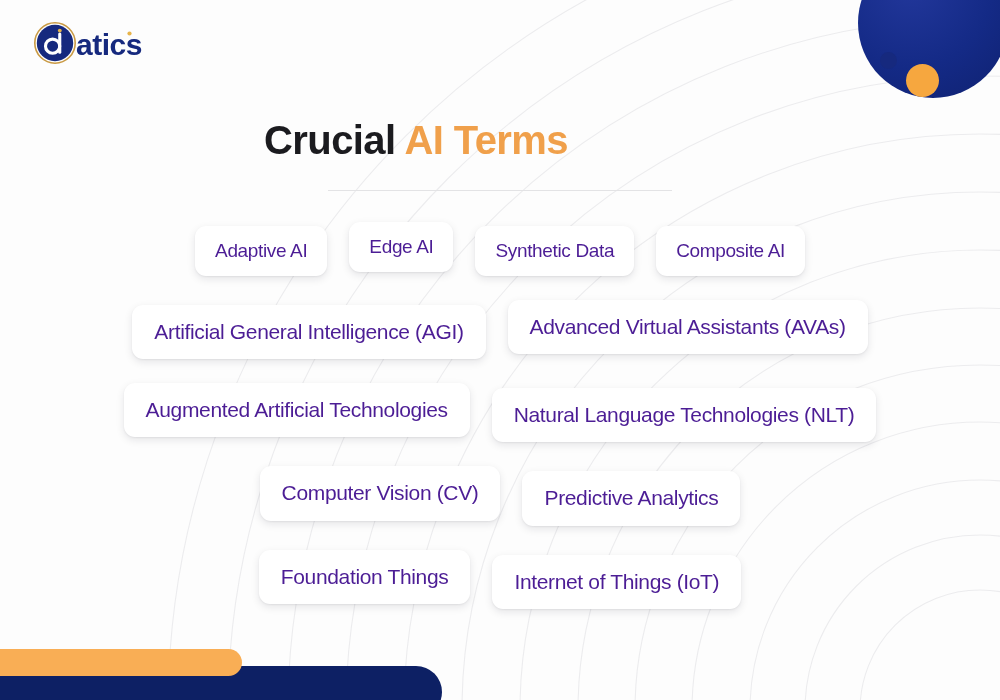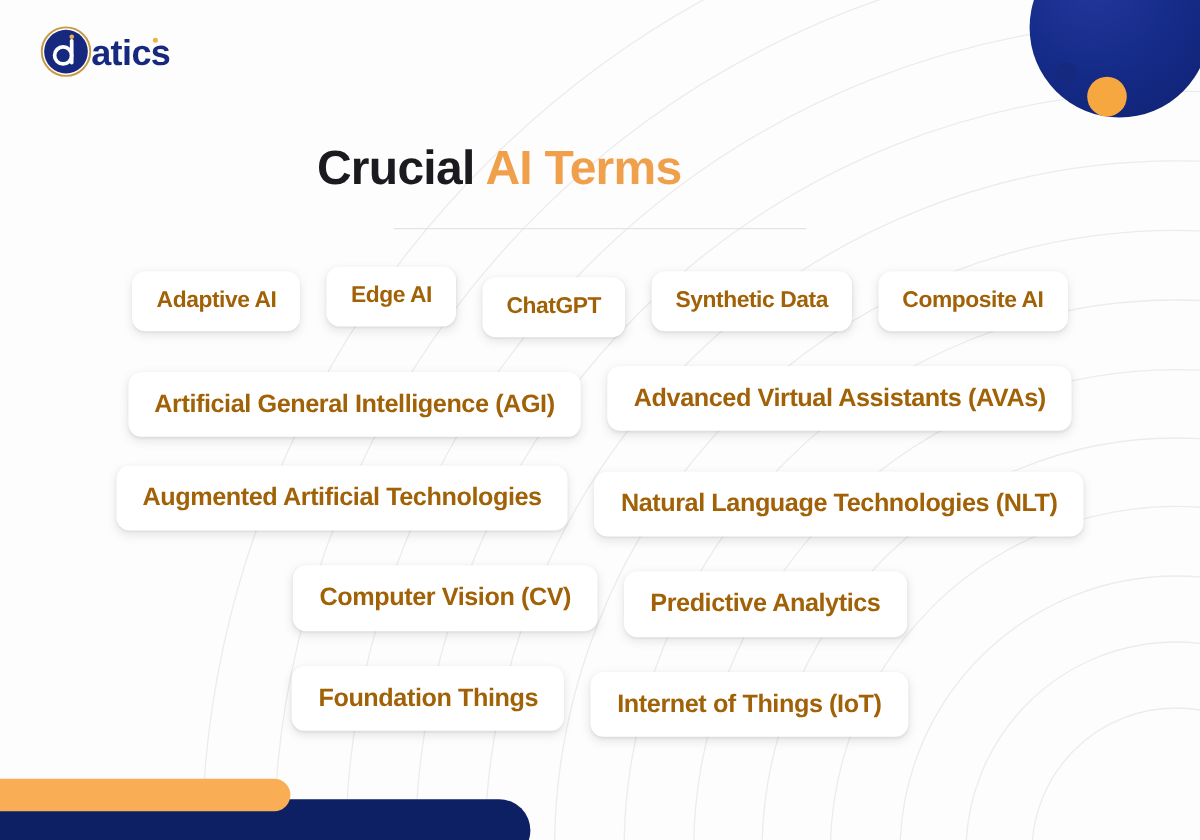--- a/index.html
+++ b/index.html
@@ -139,22 +139,22 @@
     justify-content: center;
     align-items: flex-start;
     gap: 22px;
     margin-bottom: 24px;
   }
   .chip {
     background: #ffffff;
     border-radius: 11px;
     padding: 13px 20px;
     font-size: 19px;
-    font-weight: 700;
-    color: #a16207;
+    font-weight: 400;
+    color: #4c1d95;
     letter-spacing: -0.35px;
     white-space: nowrap;
     box-shadow: 0 3px 9px rgba(24, 24, 40, 0.10),
                 0 1px 2px rgba(24, 24, 40, 0.06);
     line-height: 1.25;
   }
   .chip.raise  { margin-top: -4px; }
   .chip.drop   { margin-top: 5px; }
   .chip.big    { font-size: 21px; padding: 14px 22px; }
 </style>
@@ -212,21 +212,20 @@
     <span>Crucial</span>
     <span class="accent">AI Terms</span>
   </div>
 </div>
 <div class="divider"></div>
 
 <div class="chips">
     <div class="chip-row">
       <div class="chip">Adaptive AI</div>
       <div class="chip raise">Edge AI</div>
-      <div class="chip drop">ChatGPT</div>
       <div class="chip">Synthetic Data</div>
       <div class="chip">Composite AI</div>
     </div>
     <div class="chip-row">
       <div class="chip big drop">Artificial General Intelligence (AGI)</div>
       <div class="chip big">Advanced Virtual Assistants (AVAs)</div>
     </div>
     <div class="chip-row">
       <div class="chip big">Augmented Artificial Technologies</div>
       <div class="chip big drop">Natural Language Technologies (NLT)</div>

